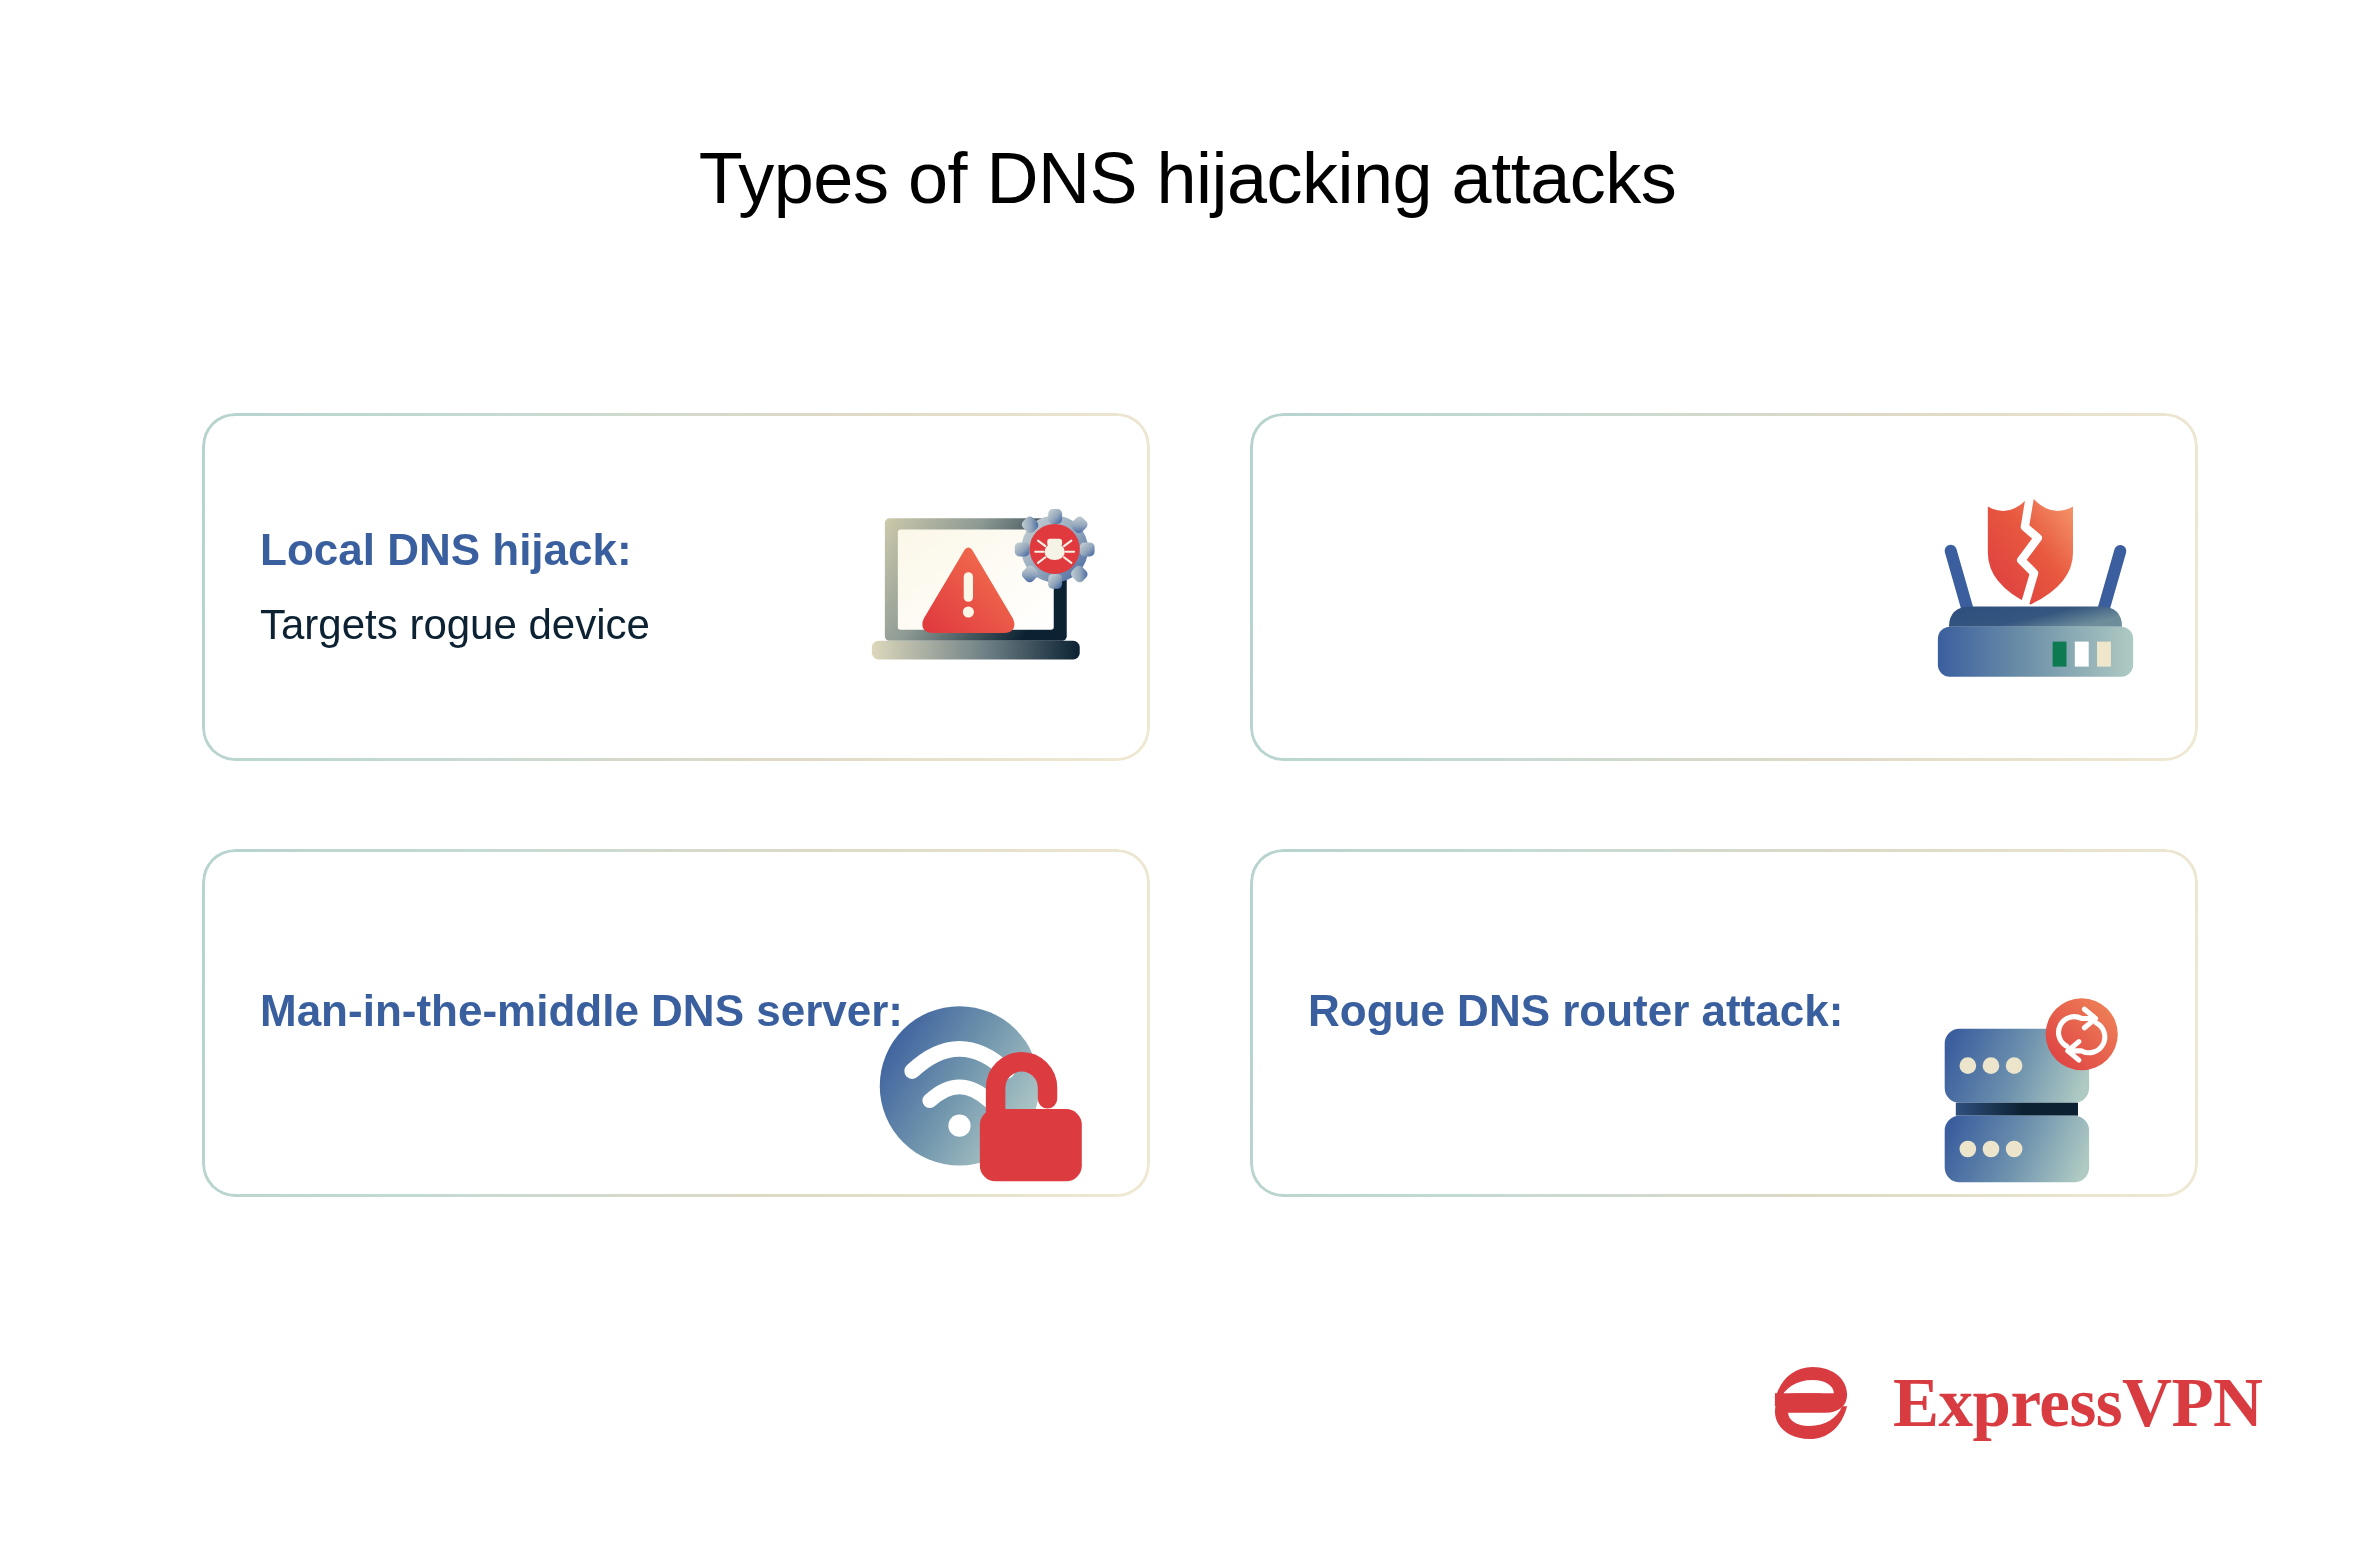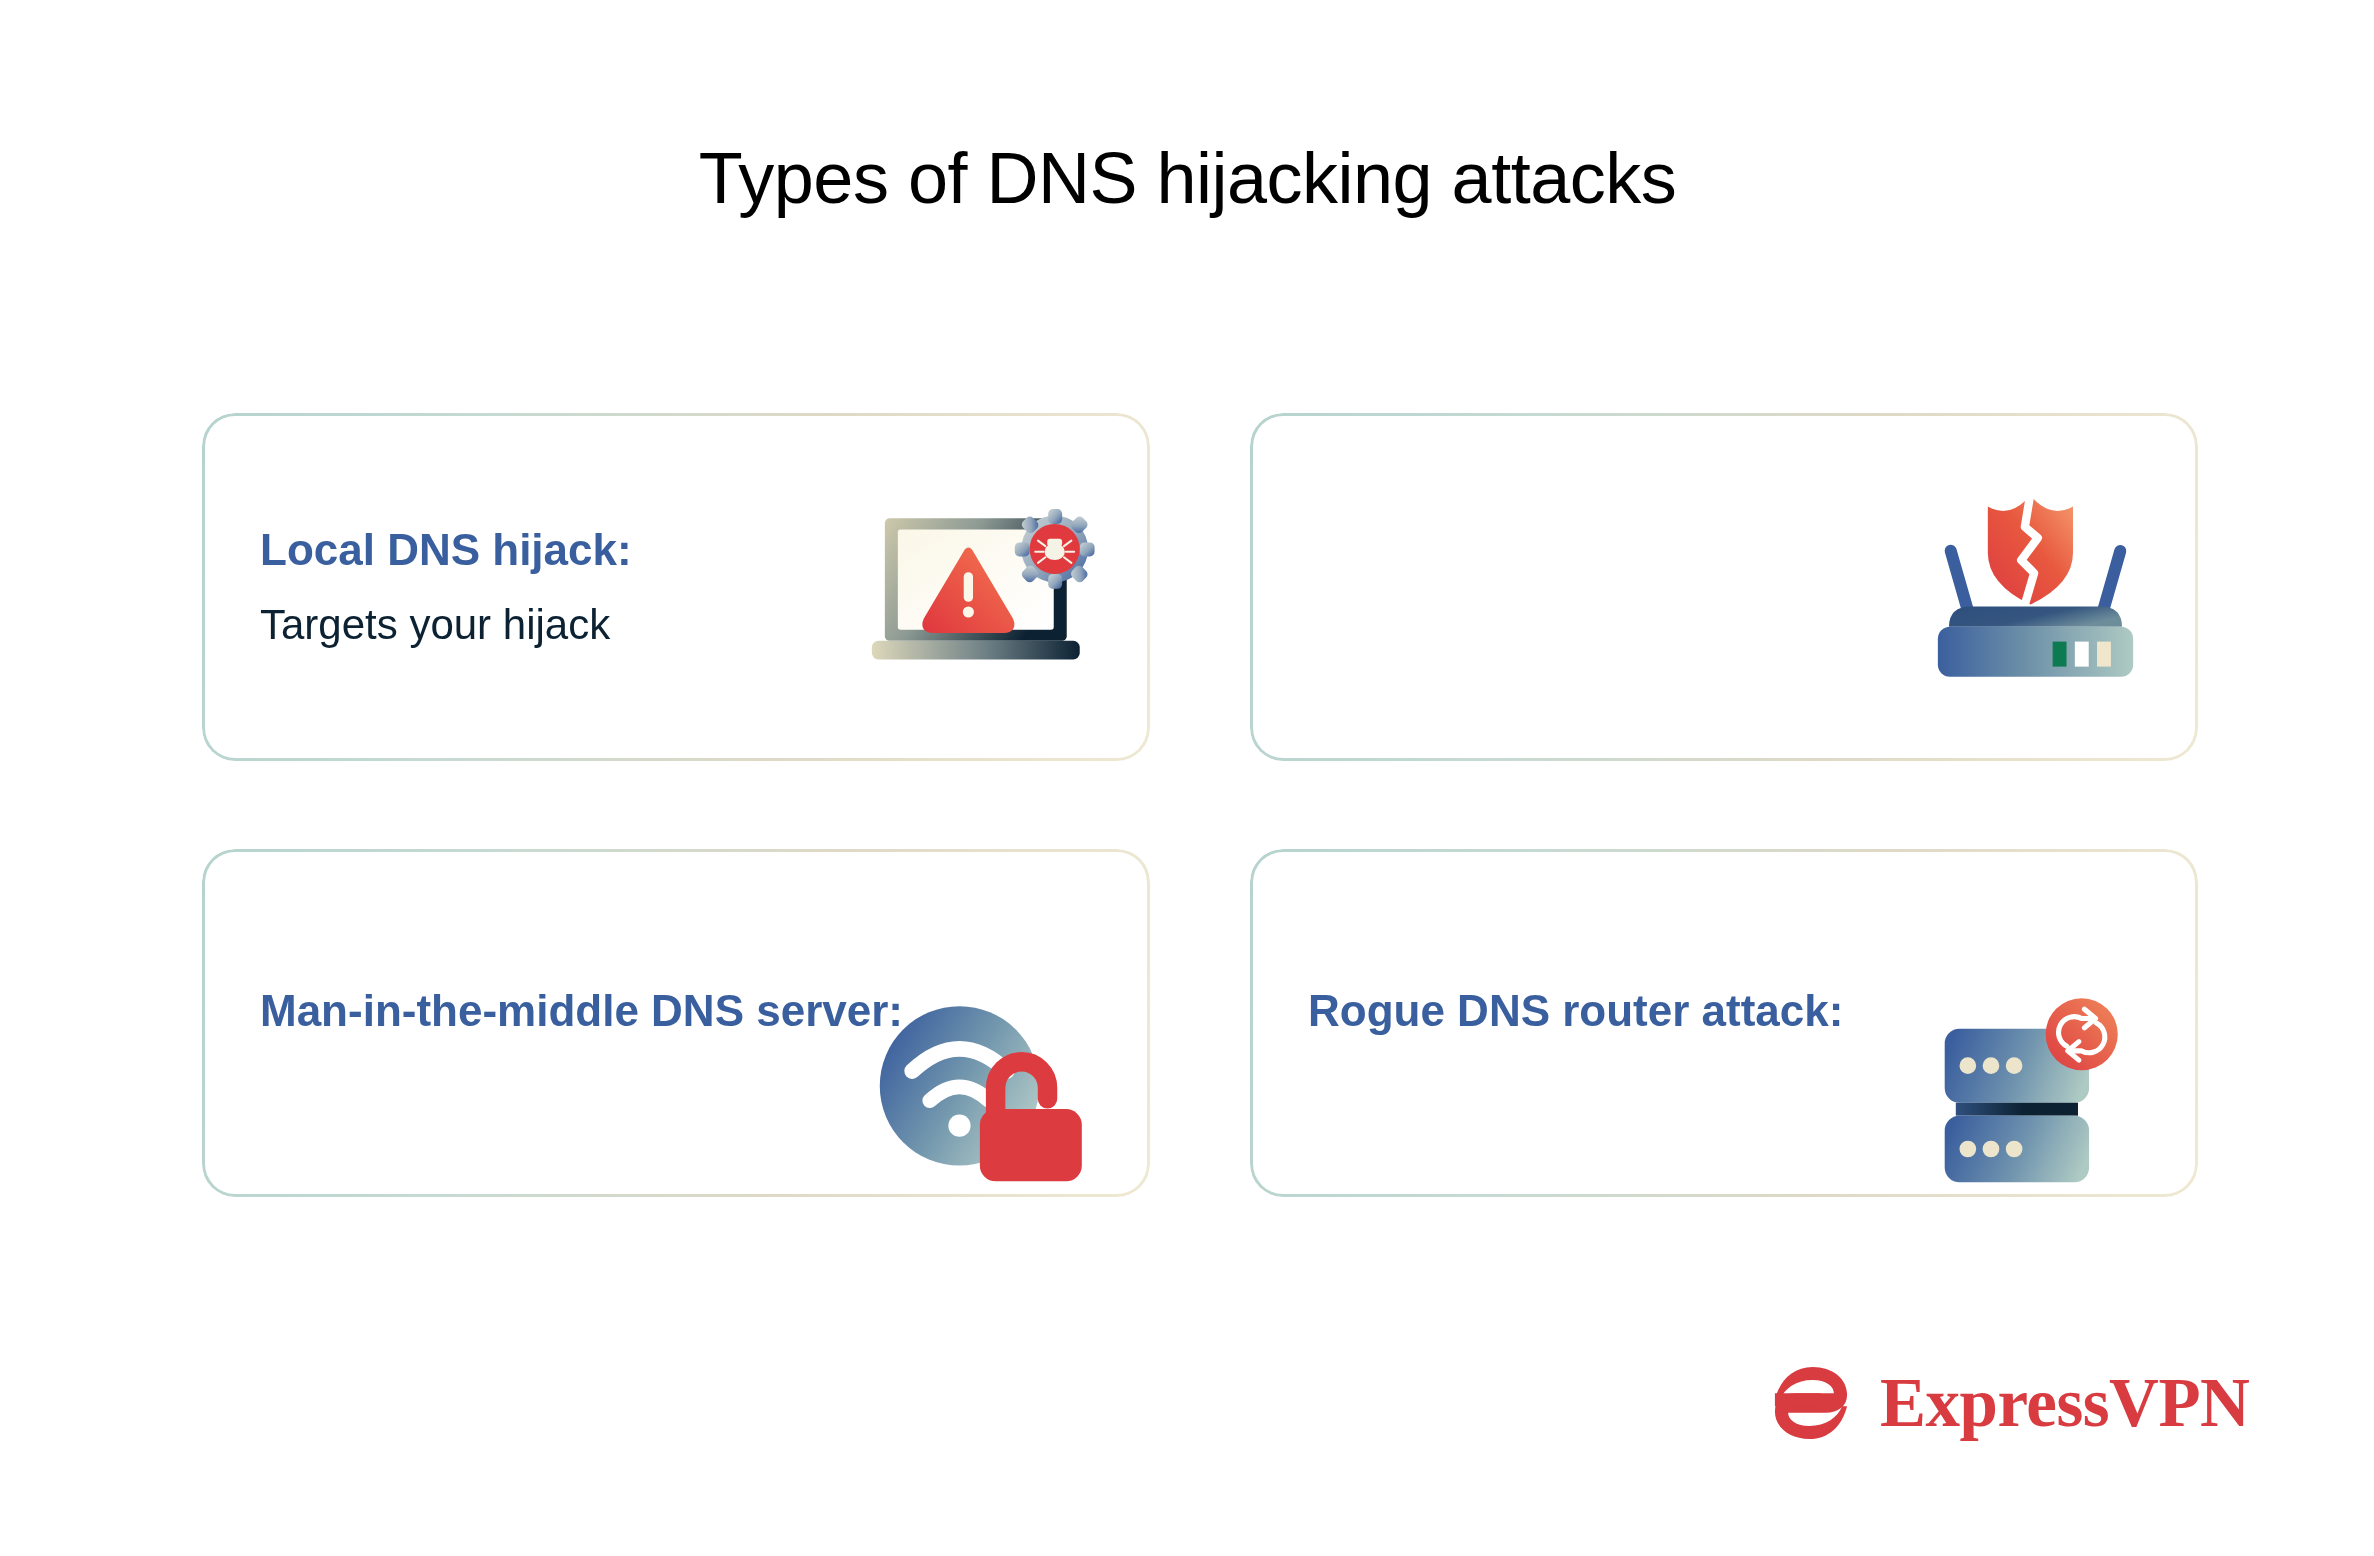--- a/index.html
+++ b/index.html
@@ -111,21 +111,21 @@
   .icon-wifi     { right: 58px;  bottom: 7.4px; width: 215px; height: 186px; }
   .icon-server   { right: 58px;  bottom: 9.3px; width: 199px; height: 190px; }
 
   
   .logo {
     position: absolute;
     left: 1770px;
     top: 1362px;
     display: flex;
     align-items: center;
-    gap: 28px;
+    gap: 41px;
   }
   .logo-mark { width: 82px; height: 82px; display: block; }
   .logo-word {
     font-family: "Liberation Serif", serif;
     font-size: 69px;
     font-weight: 700;
     color: #d83b40;
     letter-spacing: -0.5px;
     line-height: 1;
   }
@@ -138,21 +138,21 @@
 <div class="page">
 
   <h1 class="page-title">Types of DNS hijacking attacks</h1>
 
   <div class="card-grid">
 
     <div class="card">
       <div class="card-inner">
         <div class="card-text">
           <div class="card-heading">Local DNS hijack:</div>
-          <div class="card-body">Targets your hijack</div>
+          <div class="card-body">Targets rogue device</div>
         </div>
 
         <div class="card-icon icon-laptop">
           <svg viewBox="0 0 250 200" width="232" height="186">
             <defs>
               <linearGradient id="lapFrame" x1="0" y1="0" x2="1" y2="0.45">
                 <stop offset="0%" stop-color="#cdc9ab"></stop>
                 <stop offset="45%" stop-color="#8d9a94"></stop>
                 <stop offset="100%" stop-color="#0c2233"></stop>
               </linearGradient>

